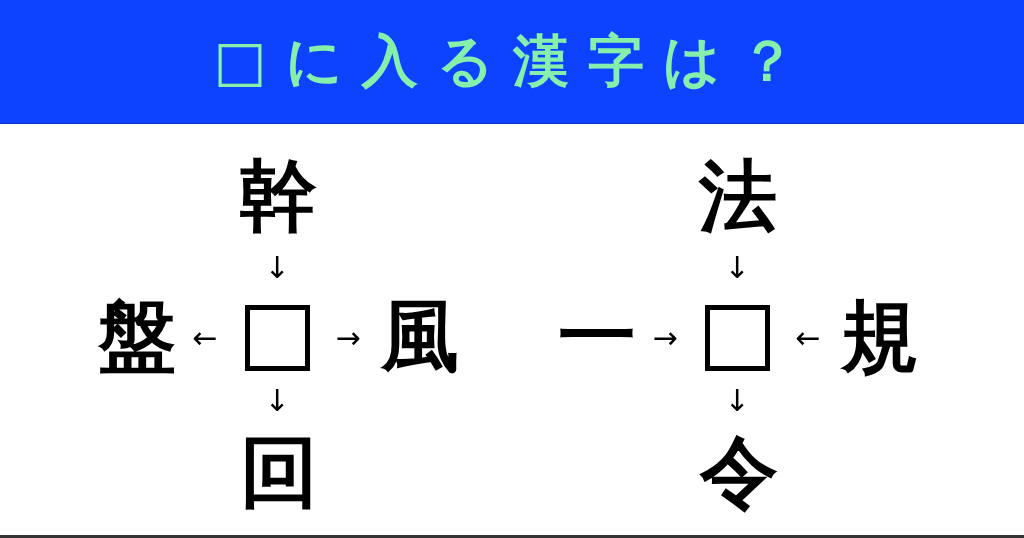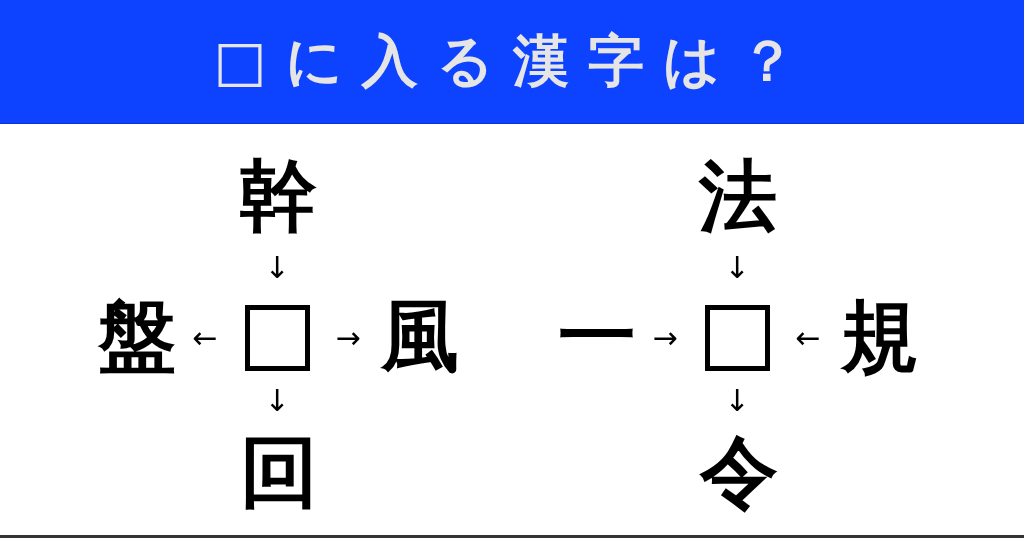--- a/index.html
+++ b/index.html
@@ -24,21 +24,21 @@
       border-bottom: 1px solid #0a35d6;
     }
     .title {
       position: absolute;
       left: 0; top: 0;
       width: 1024px;
       height: 123px;
       display: flex;
       align-items: center;
       justify-content: center;
-      color: #e5e5e5;
+      color: #86efac;
       font-size: 56px;
       font-weight: bold;
       letter-spacing: 19px;
       padding-left: 4px;
       box-sizing: border-box;
       white-space: nowrap;
     }
     .bottom-line {
       position: absolute;
       left: 0; top: 535px;

